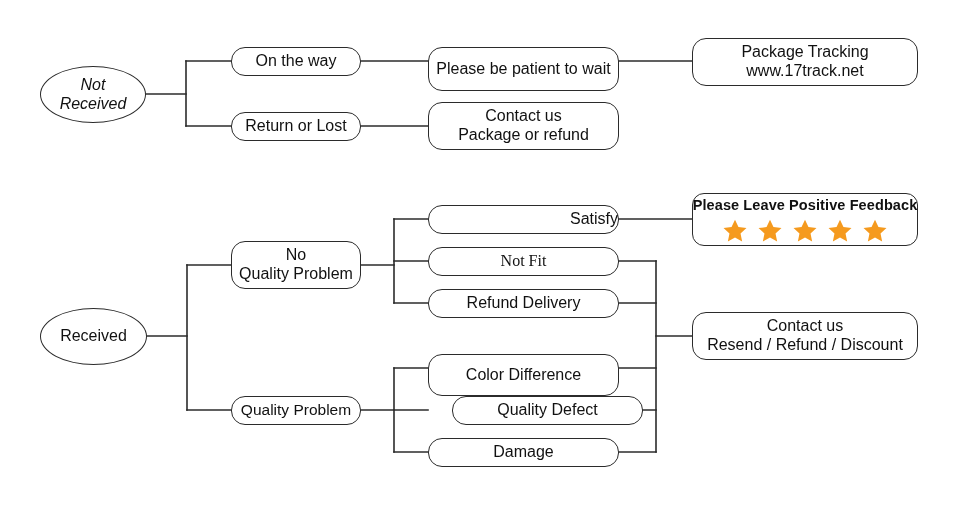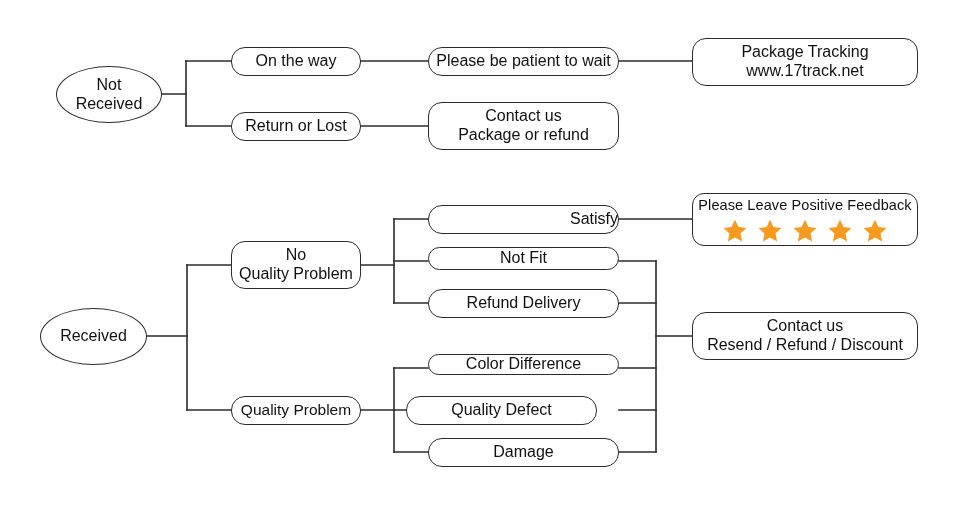--- a/index.html
+++ b/index.html
@@ -50,21 +50,21 @@
     white-space: nowrap;
   }
   .t15 { font-size: 15.5px; }
   .t16 { font-size: 16px; }
   .feedback-box {
     border-radius: 12px;
     padding-top: 2px;
   }
   .feedback-title {
     font-size: 14.5px;
-    font-weight: 400;
+    font-weight: 700;
     letter-spacing: 0.1px;
     white-space: nowrap;
   }
   .stars {
     display: flex;
     flex-direction: row;
     gap: 9px;
     margin-top: 3px;
   }
   .star {
@@ -121,34 +121,34 @@
       <path d="M619 303 L656 303"></path>
       <path d="M619 368 L656 368"></path>
       <path d="M619 410 L656 410"></path>
       <path d="M619 452 L656 452"></path>
       <path d="M656 261 L656 452"></path>
 
       <path d="M656 336 L692 336"></path>
     </g>
   </svg>
 
-  <div class="node ellipse t16" style="left:56px; top:66px; width:106px; height:57px;">
+  <div class="node ellipse t16" style="left:40px; top:66px; width:106px; height:57px;font-style:italic;">
     <span class="ln">Not</span>
     <span class="ln">Received</span>
   </div>
 
   <div class="node rbox t16" style="left:231px; top:47px; width:130px; height:29px;">
     <span class="ln">On the way</span>
   </div>
 
   <div class="node rbox t16" style="left:231px; top:112px; width:130px; height:29px;">
     <span class="ln">Return or Lost</span>
   </div>
 
-  <div class="node rbox t16" style="left:428px; top:47px; width:191px; height:29px;">
+  <div class="node rbox t16" style="left:428px; top:47px; width:191px; height:44px;">
     <span class="ln">Please be patient to wait</span>
   </div>
 
   <div class="node rbox t16" style="left:428px; top:102px; width:191px; height:48px;">
     <span class="ln">Contact us</span>
     <span class="ln">Package or refund</span>
   </div>
 
   <div class="node rbox t16" style="left:692px; top:38px; width:226px; height:48px;">
     <span class="ln">Package Tracking</span>
@@ -165,33 +165,33 @@
   </div>
 
   <div class="node rbox t15" style="left:231px; top:396px; width:130px; height:29px;">
     <span class="ln">Quality Problem</span>
   </div>
 
   <div class="node rbox t16" style="left:428px; top:205px; width:191px; height:29px;align-items:flex-end;">
     <span class="ln">Satisfy</span>
   </div>
 
-  <div class="node rbox t16" style="left:428px; top:247px; width:191px; height:23px;">
+  <div class="node rbox t16" style="left:428px; top:247px; width:191px; height:29px;font-family:Liberation Serif, serif;">
     <span class="ln">Not Fit</span>
   </div>
 
   <div class="node rbox t16" style="left:428px; top:289px; width:191px; height:29px;">
     <span class="ln">Refund Delivery</span>
   </div>
 
-  <div class="node rbox t16" style="left:428px; top:354px; width:191px; height:21px;justify-content:flex-end;">
+  <div class="node rbox t16" style="left:428px; top:354px; width:191px; height:42px;">
     <span class="ln">Color Difference</span>
   </div>
 
-  <div class="node rbox t16" style="left:406px; top:396px; width:191px; height:29px;">
+  <div class="node rbox t16" style="left:452px; top:396px; width:191px; height:29px;">
     <span class="ln">Quality Defect</span>
   </div>
 
   <div class="node rbox t16" style="left:428px; top:438px; width:191px; height:29px;text-align:center;">
     <span class="ln">Damage</span>
   </div>
 
   <div class="node feedback-box" style="left:692px; top:193px; width:226px; height:53px;">
     <span class="feedback-title">Please Leave Positive Feedback</span>
     <div class="stars">

